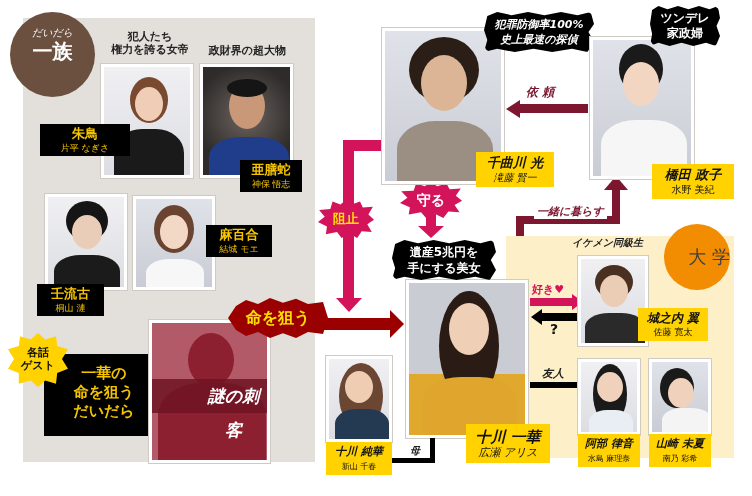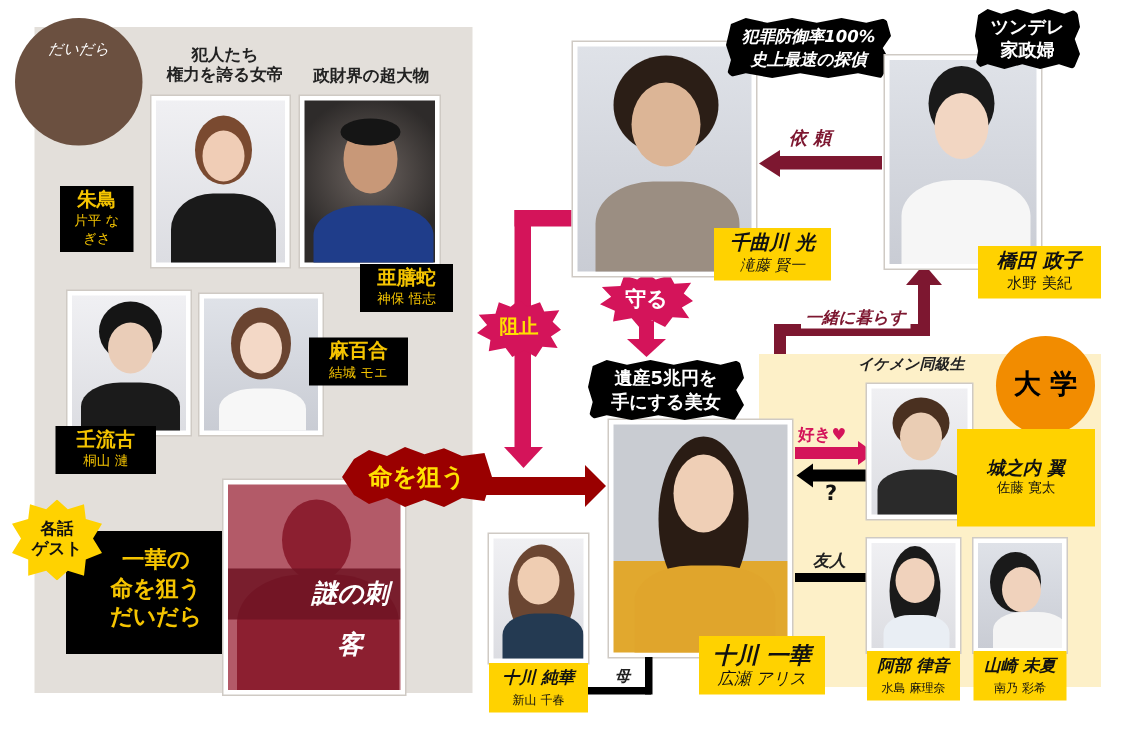--- a/index.html
+++ b/index.html
@@ -33,57 +33,58 @@
   .name-yellow .n2 { font-size: 10px; display:block; line-height: 13px; }
 
   .burst-black { background: #000; color: #fff; font-weight: bold; text-align: center; border-radius: 8px; clip-path: polygon(3% 10%, 12% 0%, 25% 8%, 40% 0%, 55% 8%, 70% 0%, 85% 8%, 97% 0%, 100% 30%, 95% 50%, 100% 75%, 94% 100%, 80% 92%, 62% 100%, 45% 92%, 28% 100%, 12% 92%, 0% 100%, 3% 70%, 0% 45%); }
   .burst-pink { background: #d4145a; color: #ffe000; font-weight: bold; text-align:center; clip-path: polygon(50% 0%, 60% 12%, 75% 4%, 80% 20%, 98% 18%, 90% 38%, 100% 52%, 88% 64%, 96% 84%, 78% 82%, 70% 100%, 56% 88%, 42% 100%, 34% 84%, 14% 90%, 16% 70%, 0% 58%, 12% 44%, 2% 26%, 22% 24%, 26% 4%, 40% 12%); }
 
   .arrow-line { background: #7d1730; }
   .pink-line { background: #d4145a; }
   .black-line { background: #000; }
 
   .univ-panel { left: 506px; top: 236px; width: 228px; height: 222px; background: #fdf0c8; }
-  .univ-badge { left: 664px; top: 224px; width: 66px; height: 66px; border-radius: 50%; background: #f28c00; color: #000000; font-size: 18px; font-weight: bold; text-align:center; line-height: 66px; }
+  .univ-badge { left: 664px; top: 224px; width: 66px; height: 66px; border-radius: 50%; background: #f28c00; color: #404040; font-size: 18px; font-weight: normal; text-align:right; line-height: 66px; }
 
   .label-sm { font-size: 11px; font-weight: bold; color: #333; font-style: italic; }
 </style>
 </head>
 <body>
 
 <div class="abs family-panel"></div>
 <div class="abs family-badge">
   <span class="kana">だいだら</span>
+  <span class="name">一族</span>
 </div>
 
 <div class="abs caption" style="left:100px;top:30px;width:100px;">
   <span>犯人たち</span><br>
   <span>権力を誇る女帝</span>
 </div>
 <div class="abs photo" style="left:101px;top:64px;width:92px;height:114px;">
   <div class="img ph-light" style="position:relative;overflow:hidden;">
     <div class="avatar-head" style="left:26px;top:10px;width:38px;height:46px;background:#7a4a30;"></div>
     <div class="avatar-head" style="left:31px;top:20px;width:28px;height:34px;background:#f0cdb6;"></div>
     <div class="avatar-body" style="left:10px;top:62px;width:70px;height:60px;background:#1a1a1a;"></div>
   </div>
 </div>
-<div class="abs name-black" style="left:40px;top:124px;width:49px;">
+<div class="abs name-black" style="left:40px;top:124px;width:90px;">
   <span class="n1">朱鳥</span>
   <span class="n2">片平 なぎさ</span>
 </div>
 
 <div class="abs caption" style="left:200px;top:44px;width:95px;">政財界の超大物</div>
 <div class="abs photo" style="left:200px;top:64px;width:93px;height:114px;">
   <div class="img ph-dark" style="position:relative;overflow:hidden;">
     <div class="avatar-head" style="left:26px;top:16px;width:36px;height:46px;background:#c89878;"></div>
     <div class="avatar-head" style="left:24px;top:12px;width:40px;height:18px;background:#151515;"></div>
     <div class="avatar-body" style="left:6px;top:70px;width:80px;height:50px;background:#1f3d8a;"></div>
   </div>
 </div>
-<div class="abs name-black" style="left:240px;top:176px;width:62px;">
+<div class="abs name-black" style="left:240px;top:160px;width:62px;font-family:Liberation Serif, serif;">
   <span class="n1">亜膳蛇</span>
   <span class="n2">神保 悟志</span>
 </div>
 
 <div class="abs photo" style="left:45px;top:194px;width:82px;height:96px;">
   <div class="img ph-light" style="position:relative;overflow:hidden;">
     <div class="avatar-head" style="left:18px;top:4px;width:42px;height:40px;background:#151515;"></div>
     <div class="avatar-head" style="left:24px;top:18px;width:30px;height:34px;background:#eacdb8;"></div>
     <div class="avatar-body" style="left:6px;top:58px;width:66px;height:40px;background:#1b1b1b;"></div>
   </div>
@@ -163,21 +164,21 @@
 <div class="abs label-sm" style="left:542px;top:366px;font-size:11px;color:#222;">友人</div>
 <div class="abs black-line" style="left:530px;top:382px;width:48px;height:6px;"></div>
 
 <div class="abs photo" style="left:578px;top:256px;width:70px;height:90px;">
   <div class="img ph-light" style="position:relative;overflow:hidden;">
     <div class="avatar-head" style="left:14px;top:6px;width:38px;height:34px;background:#4a3020;"></div>
     <div class="avatar-head" style="left:19px;top:16px;width:28px;height:32px;background:#eacdb4;"></div>
     <div class="avatar-body" style="left:4px;top:54px;width:60px;height:34px;background:#2a2a2a;"></div>
   </div>
 </div>
-<div class="abs name-yellow" style="left:638px;top:286px;width:92px;padding:18px 4px;">
+<div class="abs name-yellow" style="left:638px;top:308px;width:70px;padding:2px 4px;">
   <span class="n1" style="font-size:12px;">城之内 翼</span>
   <span class="n2" style="font-size:9px;">佐藤 寛太</span>
 </div>
 
 <div class="abs photo" style="left:578px;top:359px;width:62px;height:76px;">
   <div class="img ph-light" style="position:relative;overflow:hidden;">
     <div class="avatar-head" style="left:12px;top:2px;width:34px;height:60px;background:#1a1a1a;"></div>
     <div class="avatar-head" style="left:16px;top:10px;width:26px;height:30px;background:#f0d2bc;"></div>
     <div class="avatar-body" style="left:8px;top:48px;width:44px;height:30px;background:#e9eef4;"></div>
   </div>

